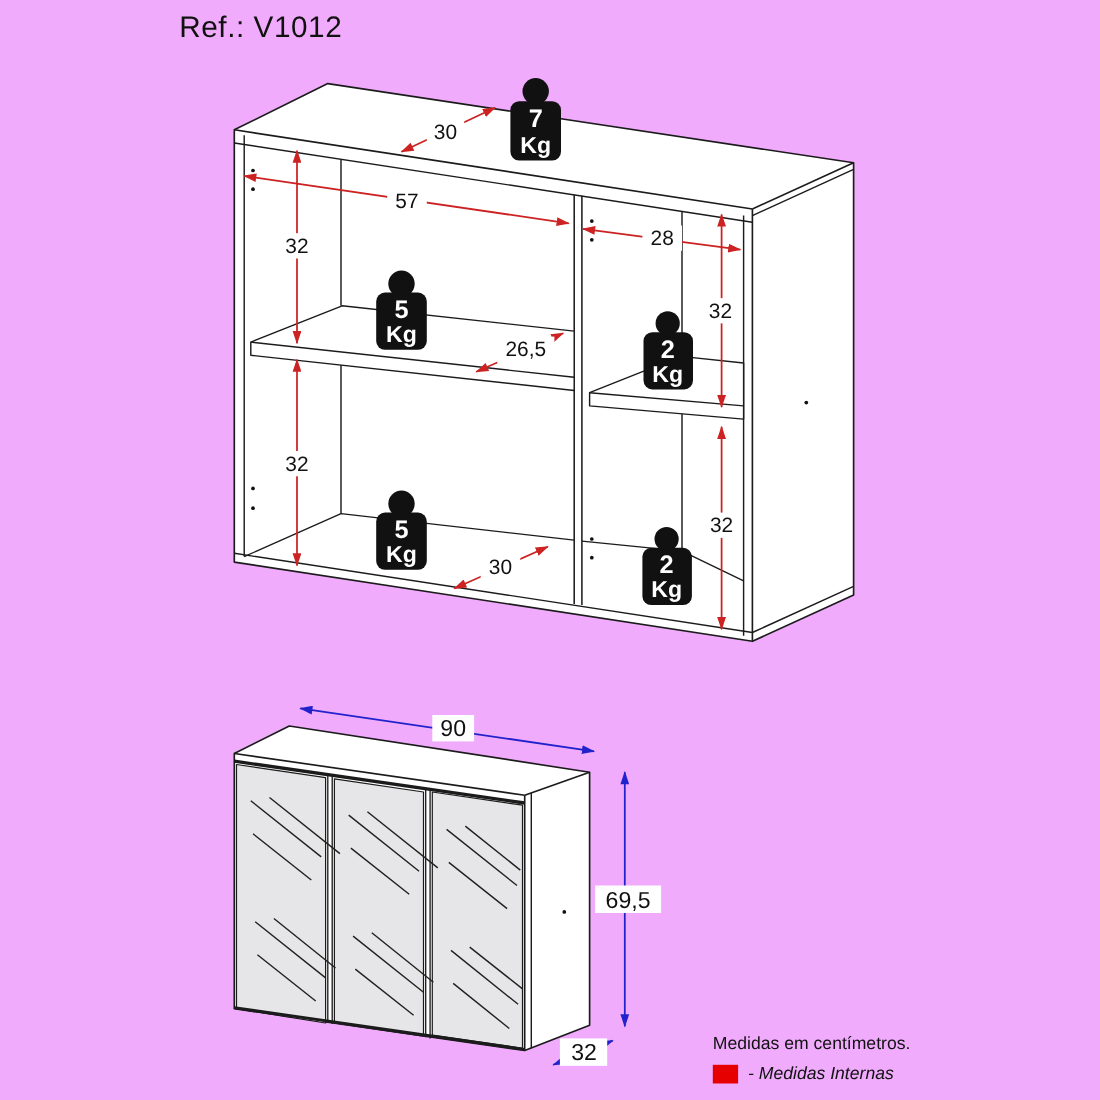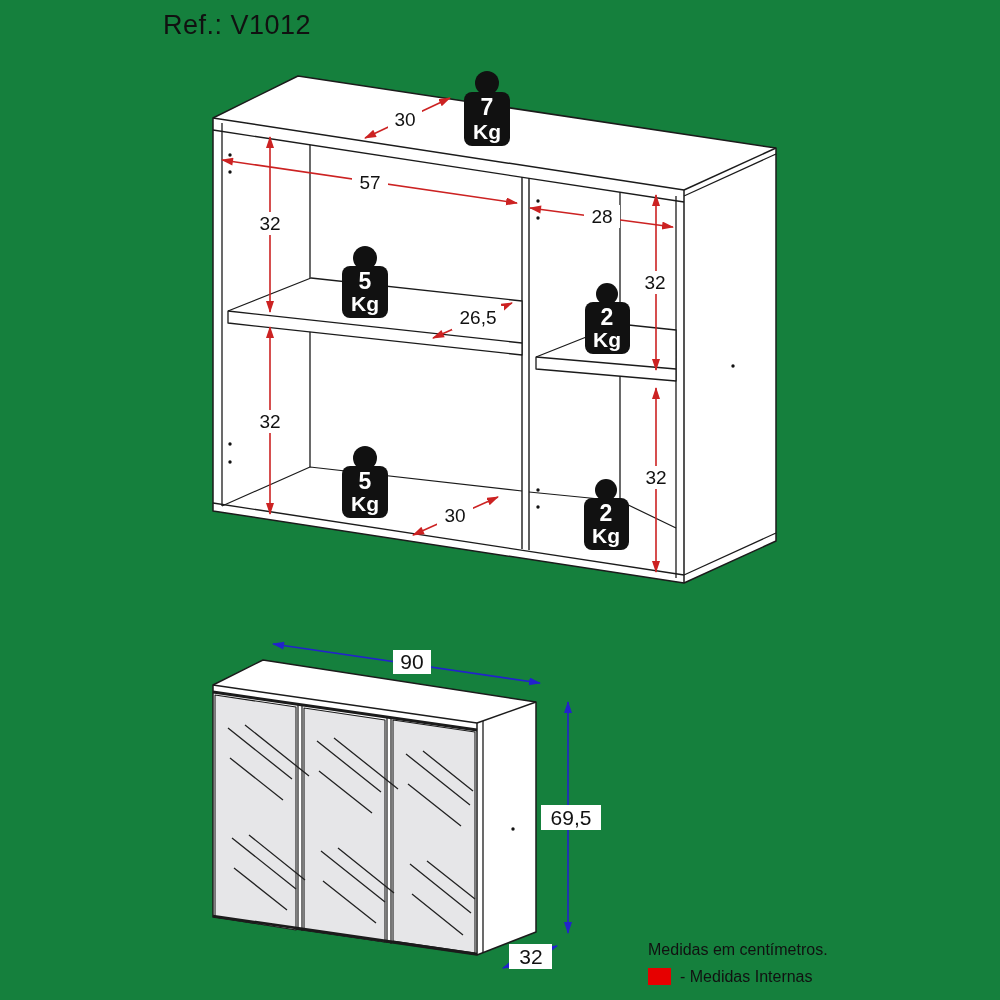--- a/index.html
+++ b/index.html
@@ -1,32 +1,32 @@
 <!DOCTYPE html>
 <html><head>
 <meta charset="utf-8">
 <style>
   html,body{margin:0;padding:0;background:#ffffff;}
   .canvas{
-    position:relative;width:1000px;height:1000px;background:#15803d;overflow:hidden;
+    position:relative;width:1000px;height:1000px;background:#f0abfc;overflow:hidden;
     font-family:"Liberation Sans","DejaVu Sans",sans-serif;
   }
   .title{
     position:absolute;left:163px;top:10px;font-size:27px;color:#111;letter-spacing:.5px;
   }
   svg{position:absolute;left:0;top:0;}
   svg text{font-family:"Liberation Sans","DejaVu Sans",sans-serif;}
   .dim-label{font-size:19px;fill:#111;}
   .dim-label-big{font-size:21px;fill:#111;}
   .w-num{font-size:23px;font-weight:700;fill:#fff;}
   .w-kg{font-size:21px;font-weight:700;fill:#fff;}
   .chip{fill:#ffffff;}
   .legend{position:absolute;left:648px;top:900px;width:260px;color:#111;}
   .legend-heading{font-size:16px;margin-bottom:9px;margin-top:41px;}
-  .legend-row{display:flex;align-items:flex-start;margin-bottom:8px;}
+  .legend-row{display:flex;align-items:flex-start;margin-bottom:8px;font-style:italic;}
   .swatch{width:23px;height:17px;margin-right:9px;flex:0 0 auto;}
   .legend-label{font-size:16px;}
 </style>
 </head>
 <body>
 
 <div class="canvas">
 
   <div class="title">Ref.: V1012</div>
 

